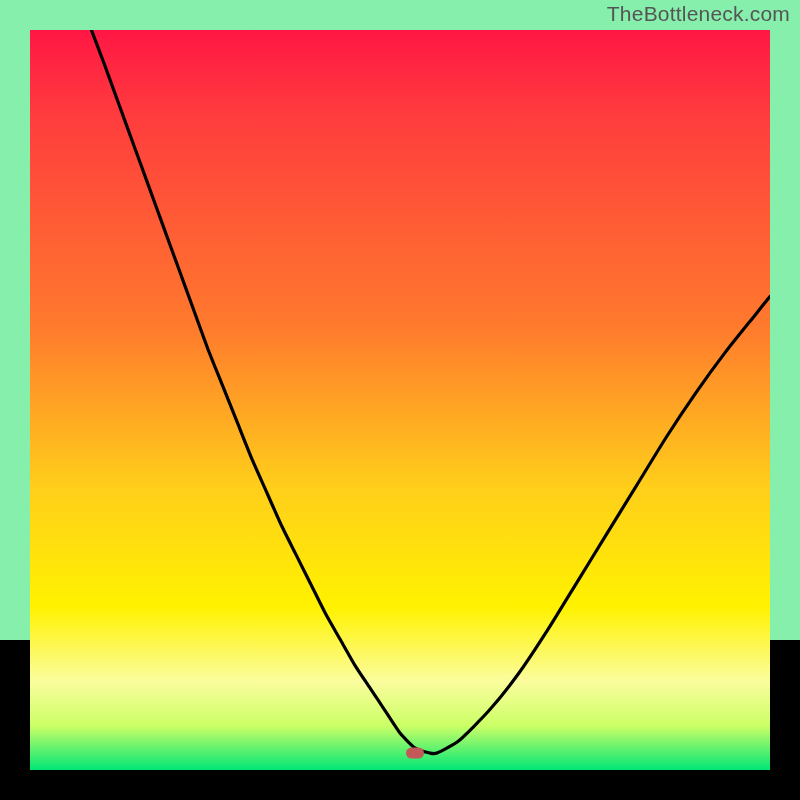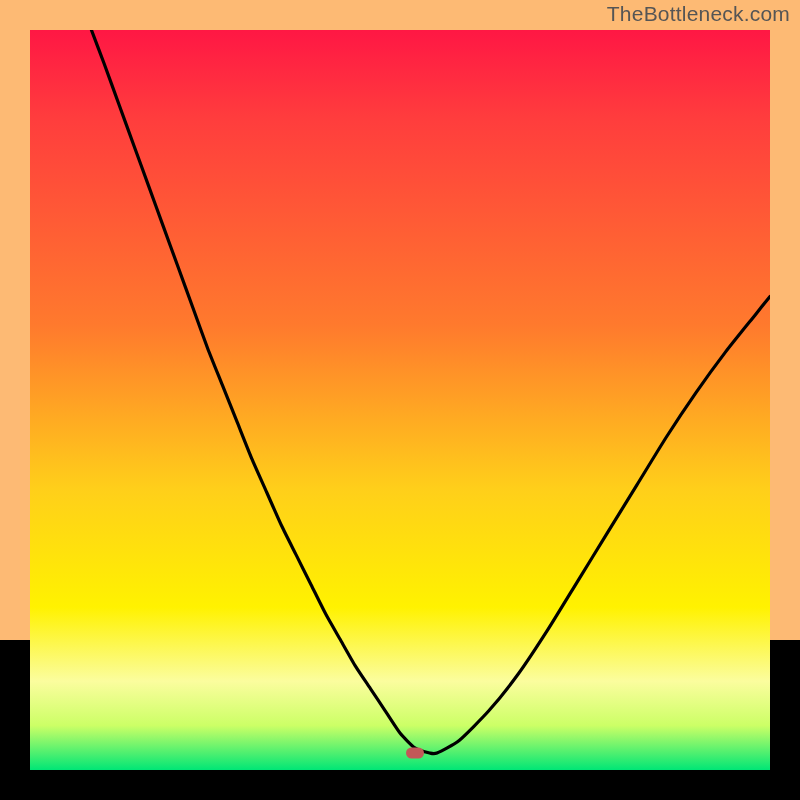--- a/index.html
+++ b/index.html
@@ -8,21 +8,21 @@
     width: 800px;
     height: 800px;
     background: #000;
     overflow: hidden;
     font-family: Arial, Helvetica, sans-serif;
   }
   .frame {
     position: relative;
     width: 800px;
     height: 640px;
-    background: #fdba74;
+    background: #86efac;
   }
   .watermark {
     position: absolute;
     top: 2px;
     right: 10px;
     color: #555;
     font-size: 21px;
     font-weight: 500;
     letter-spacing: 0.2px;
     z-index: 50;

